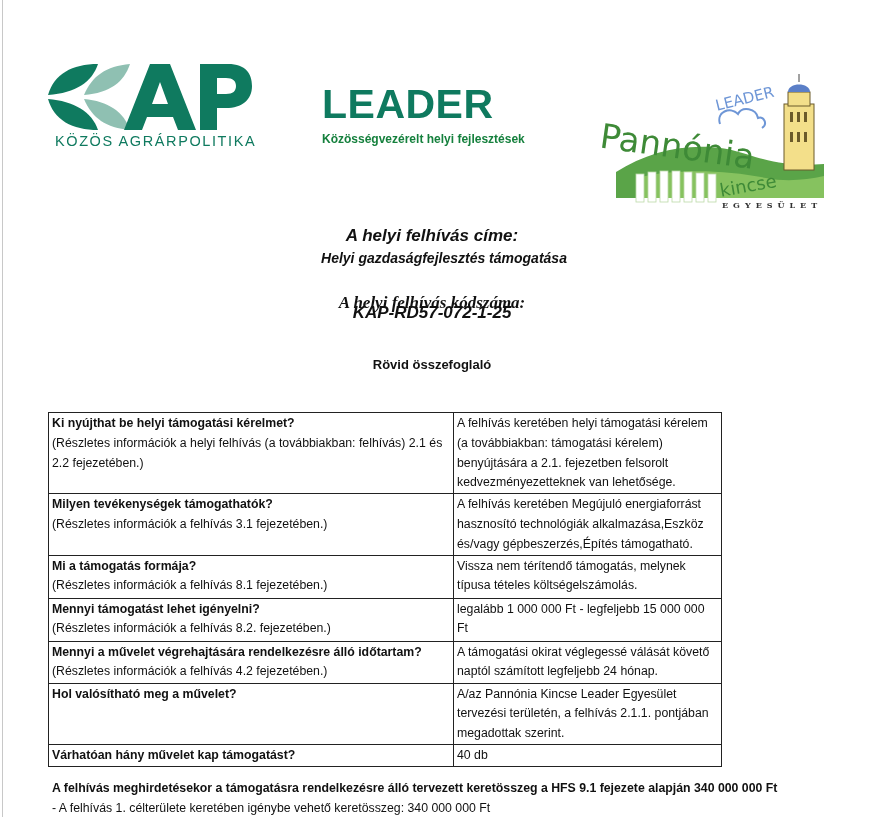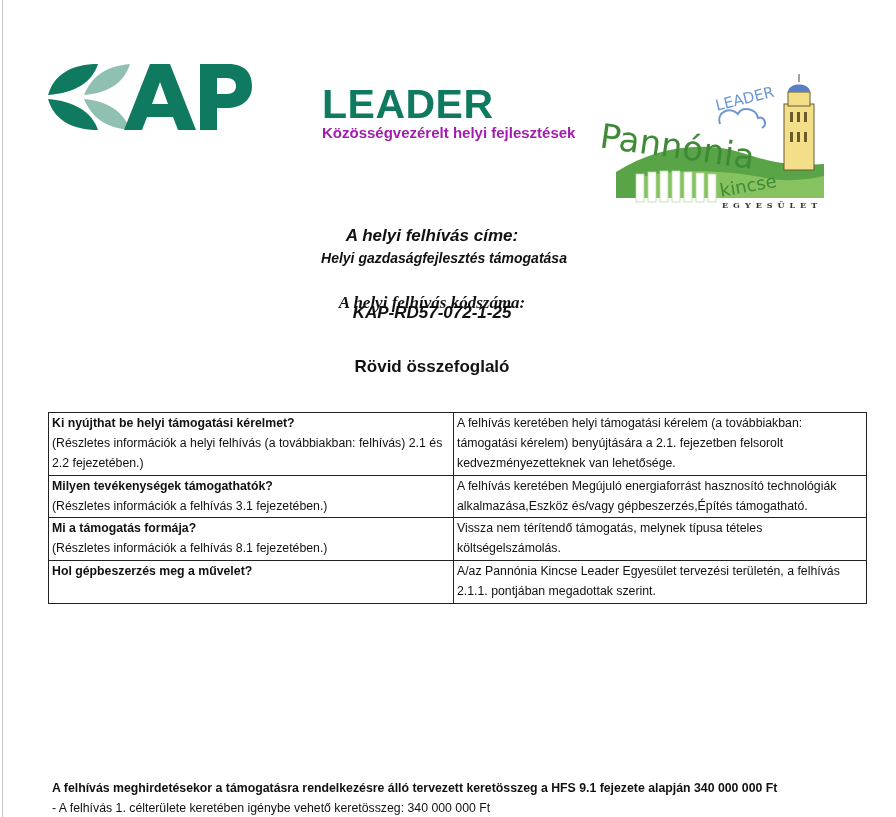--- a/index.html
+++ b/index.html
@@ -7,34 +7,34 @@
   body { position: relative; font-family: "Liberation Sans", sans-serif; color: #111; }
   .left-rule { position: absolute; left: 2px; top: 0; width: 1px; height: 817px; background: #c8c8c8; }
 
   
   .kap-logo { position: absolute; left: 46px; top: 62px; width: 210px; height: 92px; }
   .kap-logo svg { position: absolute; left: 0; top: 0; }
   .kap-sub { position: absolute; left: 9px; top: 71px; font-size: 14.5px; letter-spacing: 1.6px; color: #0f7a5f; white-space: nowrap; }
 
   .leader-logo { position: absolute; left: 322px; top: 84px; }
   .leader-title { font-size: 41px; font-weight: bold; color: #0f7a5f; line-height: 40px; letter-spacing: 0.5px; }
-  .leader-sub { font-size: 15px; font-weight: bold; color: #a21caf; margin-top: 0px; white-space: nowrap; }
+  .leader-sub { font-size: 12px; font-weight: bold; color: #15803d; margin-top: 8px; white-space: nowrap; }
 
   .pannonia-logo { position: absolute; left: 596px; top: 74px; width: 232px; height: 140px; }
 
   
   .heading { position: absolute; left: 0; width: 864px; text-align: center; font-weight: bold; font-style: italic; }
   .h-title-label { top: 226px; font-size: 17px; }
   .h-title-value { top: 250px; font-size: 14px; padding-left: 24px; }
   .h-code-label { top: 293px; font-size: 17px; font-family: Liberation Serif, serif; }
   .h-code-value { top: 303px; font-size: 17px; }
-  .h-summary { top: 357px; font-size: 17px; font-style: normal; text-align: center; }
+  .h-summary { top: 357px; font-size: 13px; font-style: normal; text-align: center; }
 
   
-  table.summary { position: absolute; left: 48px; top: 412px; width: 819px; border-collapse: collapse; }
+  table.summary { position: absolute; left: 48px; top: 412px; width: 674px; border-collapse: collapse; }
   table.summary td { border: 1px solid #222; vertical-align: top; font-size: 12.3px; line-height: 19.8px; padding: 1px 4px 0 3px; }
   table.summary td.q { width: 405px; }
   .q-title { font-weight: bold; display: block; }
   .q-ref { display: block; }
 
   
   .footer { position: absolute; left: 52px; top: 779px; font-size: 12.3px; line-height: 19.8px; }
   .footer .total { font-weight: bold; white-space: nowrap; }
 </style>
 </head>
@@ -48,20 +48,21 @@
     <path d="M2 33 C8 12 26 2 52 2 C46 20 30 31 2 33 Z" fill="#0f7a5f"></path>
     <path d="M2 37 C28 39 46 50 52 68 C26 68 8 58 2 37 Z" fill="#0f7a5f"></path>
 
     <path d="M38 33 C46 14 60 4 84 2 C78 20 64 31 38 33 Z" fill="#8fc0b2"></path>
     <path d="M38 37 C62 39 78 50 84 68 C60 66 46 56 38 37 Z" fill="#8fc0b2"></path>
 
     <path d="M104 2 L124 2 L150 68 L132 68 L127 55 L101 55 L96 68 L78 68 Z M106 42 L122 42 L114 20 Z" fill="#0f7a5f" fill-rule="evenodd"></path>
 
     <path d="M154 2 L182 2 C200 2 206 12 206 24 C206 38 196 46 180 46 L171 46 L171 68 L154 68 Z M171 16 L171 32 L180 32 C187 32 190 29 190 24 C190 19 187 16 180 16 Z" fill="#0f7a5f" fill-rule="evenodd"></path>
   </svg>
+  <div class="kap-sub">KÖZÖS AGRÁRPOLITIKA</div>
 </div>
 
 <div class="leader-logo">
   <div class="leader-title">LEADER</div>
   <div class="leader-sub">Közösségvezérelt helyi fejlesztések</div>
 </div>
 
 <div class="pannonia-logo">
   <svg width="232" height="140" viewBox="0 0 232 140">
 
@@ -123,24 +124,44 @@
     </tr>
     <tr style="height:43px">
       <td class="q">
           <span class="q-title">Mi a támogatás formája?</span>
           <span class="q-ref">(Részletes információk a felhívás 8.1 fejezetében.)</span>
         </td>
       <td>Vissza nem térítendő támogatás, melynek típusa tételes költségelszámolás.</td>
     </tr>
     <tr style="height:43px">
       <td class="q">
-          <span class="q-title">Hol gépbeszerzés meg a művelet?</span>
+          <span class="q-title">Mennyi támogatást lehet igényelni?</span>
+          <span class="q-ref">(Részletes információk a felhívás 8.2. fejezetében.)</span>
+        </td>
+      <td>legalább  1 000 000  Ft - legfeljebb  15 000 000  Ft</td>
+    </tr>
+    <tr style="height:42px">
+      <td class="q">
+          <span class="q-title">Mennyi a művelet végrehajtására rendelkezésre álló időtartam?</span>
+          <span class="q-ref">(Részletes információk a felhívás 4.2 fejezetében.)</span>
+        </td>
+      <td>A támogatási okirat véglegessé válását követő naptól számított legfeljebb 24 hónap.</td>
+    </tr>
+    <tr style="height:43px">
+      <td class="q">
+          <span class="q-title">Hol valósítható meg a művelet?</span>
           <span class="q-ref"></span>
         </td>
       <td>A/az Pannónia Kincse Leader Egyesület tervezési területén, a felhívás 2.1.1. pontjában megadottak szerint.</td>
+    </tr>
+    <tr style="height:21px">
+      <td class="q">
+          <span class="q-title">Várhatóan hány művelet kap támogatást?</span>
+        </td>
+      <td>40 db</td>
     </tr>
   </tbody>
 </table>
 
 <div class="footer">
   <div class="total">A felhívás meghirdetésekor a támogatásra rendelkezésre álló tervezett keretösszeg a HFS 9.1 fejezete alapján  340  000  000  Ft</div>
   <div>- A felhívás 1. célterülete keretében igénybe vehető keretösszeg:  340 000 000  Ft</div>
 </div>
 
 </body></html>

